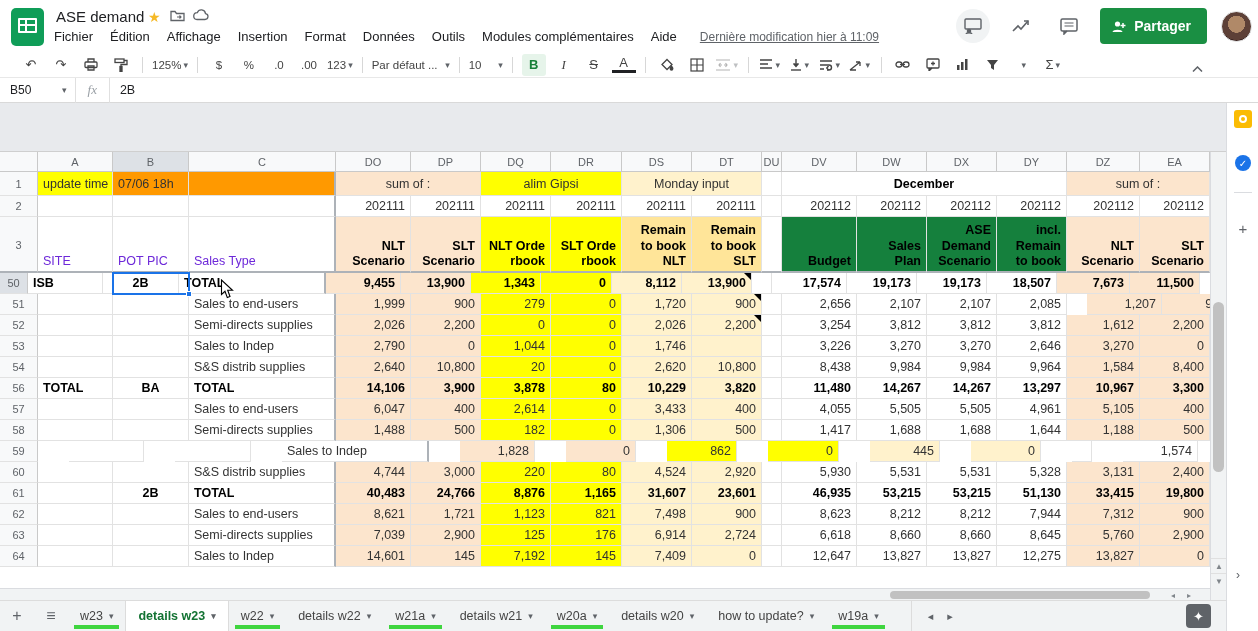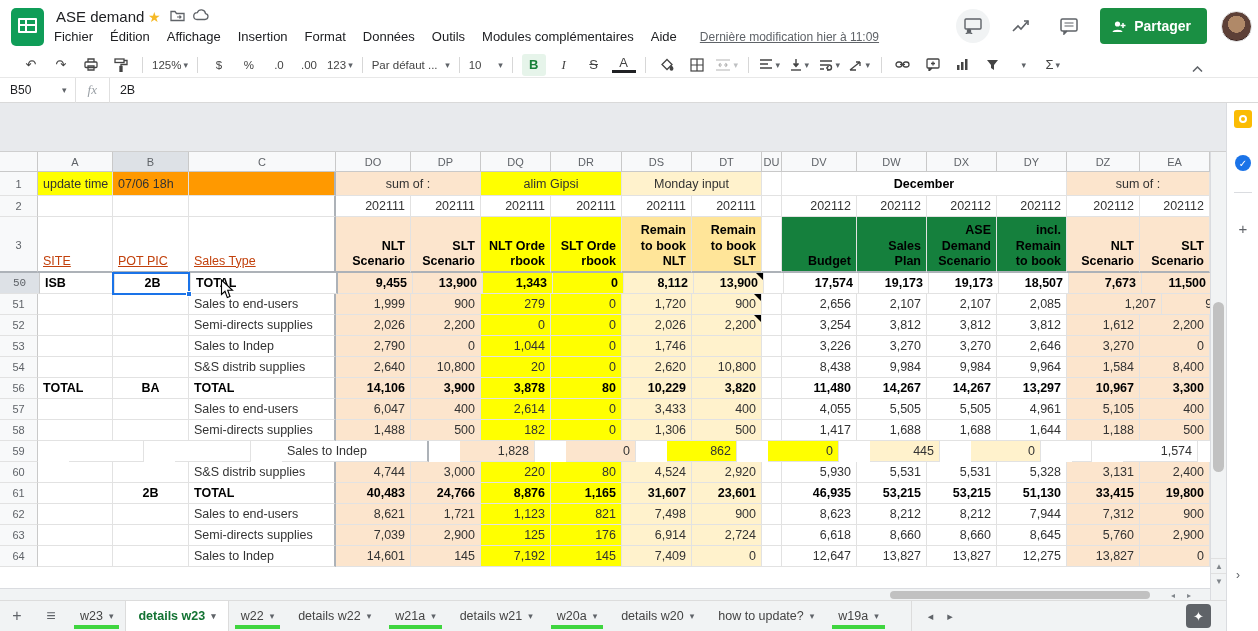--- a/index.html
+++ b/index.html
@@ -67,21 +67,21 @@
   .ctr { text-align:center; }
   .b { font-weight:bold; color:#000; }
   .bg-peach { background:#fce5cd; }
   .bg-yellow { background:#ffff00; }
   .bg-cream { background:#fff2cc; }
   .bg-cream2 { background:#ffe599; }
   .bg-gray { background:#15803d; }
   .bg-orange { background:#ff9900; }
   .h3cell { display:flex; align-items:flex-end; justify-content:flex-end; text-align:right;
     white-space:normal; line-height:1.22; padding:2px 5px; font-weight:bold; color:#000; }
-  .h3left { justify-content:flex-start; text-align:right; font-weight:normal; color:#c2410c;text-decoration:underline; }
+  .h3left { justify-content:flex-start; text-align:right; font-weight:normal; color:#6d28d9; }
   .break { word-break:break-all; }
   .frozen-b { border-bottom:2px solid #adb2b8 !important; }
   .frozen-r { border-right:2px solid #adb2b8 !important; }
   .note:after { content:""; position:absolute; top:0; right:0; width:0; height:0;
     border-top:7px solid #000; border-left:7px solid transparent; }
   #sel-box { position:absolute; left:112px; top:120px; width:78px; height:23px;
     border:2px solid #1a73e8; z-index:5; pointer-events:none; }
   #sel-handle { position:absolute; right:-4px; bottom:-4px; width:6px; height:6px; background:#1a73e8; border:1px solid #fff; }
 
   
@@ -398,21 +398,21 @@
         <div class="cell h3cell frozen-b bg-cream2" style="width: 70px; flex: 0 0 auto;">Remain to book SLT</div>
         <div class="cell frozen-b" style="width: 20px; flex: 0 0 auto;"></div>
         <div class="cell h3cell frozen-b bg-gray" style="width: 75px; flex: 0 0 auto;">Budget</div>
         <div class="cell h3cell frozen-b bg-gray" style="width: 70px; flex: 0 0 auto;">Sales Plan</div>
         <div class="cell h3cell frozen-b bg-gray" style="width: 70px; flex: 0 0 auto;">ASE Demand Scenario</div>
         <div class="cell h3cell frozen-b bg-gray" style="width: 70px; flex: 0 0 auto;">incl. Remain to book</div>
         <div class="cell h3cell frozen-b bg-peach" style="width: 73px; flex: 0 0 auto;">NLT Scenario</div>
         <div class="cell h3cell frozen-b bg-peach" style="width: 70px; flex: 0 0 auto;">SLT Scenario</div>
       </div>
       <div class="grow" style="height: 21px;">
-        <div class="gut hl" style="width: 40px; flex: 0 0 auto; height: 21px; line-height: 21px; font-family: Liberation Mono, monospace;">50</div>
+        <div class="gut hl" style="width: 28px; flex: 0 0 auto; height: 21px; line-height: 21px;">50</div>
         <div class="cell b" style="width: 75px; flex: 0 0 auto; height: 21px; line-height: 21px;">ISB</div>
         <div class="cell ctr b" style="width: 76px; flex: 0 0 auto; height: 21px; line-height: 21px;">2B</div>
         <div class="cell frozen-r b" style="width: 147px; flex: 0 0 auto; height: 21px; line-height: 21px;">TOTAL</div>
         <div class="cell num bg-peach b" style="width: 75px; flex: 0 0 auto; height: 21px; line-height: 21px;">9,455</div>
         <div class="cell num bg-peach b" style="width: 70px; flex: 0 0 auto; height: 21px; line-height: 21px;">13,900</div>
         <div class="cell num bg-yellow b" style="width: 70px; flex: 0 0 auto; height: 21px; line-height: 21px;">1,343</div>
         <div class="cell num bg-yellow b" style="width: 71px; flex: 0 0 auto; height: 21px; line-height: 21px;">0</div>
         <div class="cell num bg-cream b" style="width: 70px; flex: 0 0 auto; height: 21px; line-height: 21px;">8,112</div>
         <div class="cell num bg-cream b note" style="width: 70px; flex: 0 0 auto; height: 21px; line-height: 21px;">13,900</div>
         <div class="cell" style="width: 20px; flex: 0 0 auto; height: 21px; line-height: 21px;"></div>
@@ -432,21 +432,21 @@
         <div class="cell num bg-peach" style="width: 70px; flex: 0 0 auto; height: 21px; line-height: 21px;">900</div>
         <div class="cell num bg-yellow" style="width: 70px; flex: 0 0 auto; height: 21px; line-height: 21px;">279</div>
         <div class="cell num bg-yellow" style="width: 71px; flex: 0 0 auto; height: 21px; line-height: 21px;">0</div>
         <div class="cell num bg-cream" style="width: 70px; flex: 0 0 auto; height: 21px; line-height: 21px;">1,720</div>
         <div class="cell num bg-cream note" style="width: 70px; flex: 0 0 auto; height: 21px; line-height: 21px;">900</div>
         <div class="cell" style="width: 20px; flex: 0 0 auto; height: 21px; line-height: 21px;"></div>
         <div class="cell num " style="width: 75px; flex: 0 0 auto; height: 21px; line-height: 21px;">2,656</div>
         <div class="cell num " style="width: 70px; flex: 0 0 auto; height: 21px; line-height: 21px;">2,107</div>
         <div class="cell num " style="width: 70px; flex: 0 0 auto; height: 21px; line-height: 21px;">2,107</div>
         <div class="cell num " style="width: 70px; flex: 0 0 auto; height: 21px; line-height: 21px;">2,085</div>
-        <div class="cell num bg-peach" style="width: 95px; flex: 0 0 auto; height: 21px; line-height: 21px;">1,207</div>
+        <div class="cell num bg-peach" style="width: 75px; flex: 0 0 auto; height: 21px; line-height: 21px; margin-left: 20px;">1,207</div>
         <div class="cell num bg-peach" style="width: 70px; flex: 0 0 auto; height: 21px; line-height: 21px;">900</div>
       </div>
       <div class="grow" style="height: 21px;">
         <div class="gut" style="width: 38px; flex: 0 0 auto; height: 21px; line-height: 21px;">52</div>
         <div class="cell" style="width: 75px; flex: 0 0 auto; height: 21px; line-height: 21px;"></div>
         <div class="cell ctr" style="width: 76px; flex: 0 0 auto; height: 21px; line-height: 21px;"></div>
         <div class="cell frozen-r" style="width: 147px; flex: 0 0 auto; height: 21px; line-height: 21px;">Semi-directs supplies</div>
         <div class="cell num bg-peach" style="width: 75px; flex: 0 0 auto; height: 21px; line-height: 21px;">2,026</div>
         <div class="cell num bg-peach" style="width: 70px; flex: 0 0 auto; height: 21px; line-height: 21px;">2,200</div>
         <div class="cell num bg-yellow" style="width: 70px; flex: 0 0 auto; height: 21px; line-height: 21px;">0</div>

